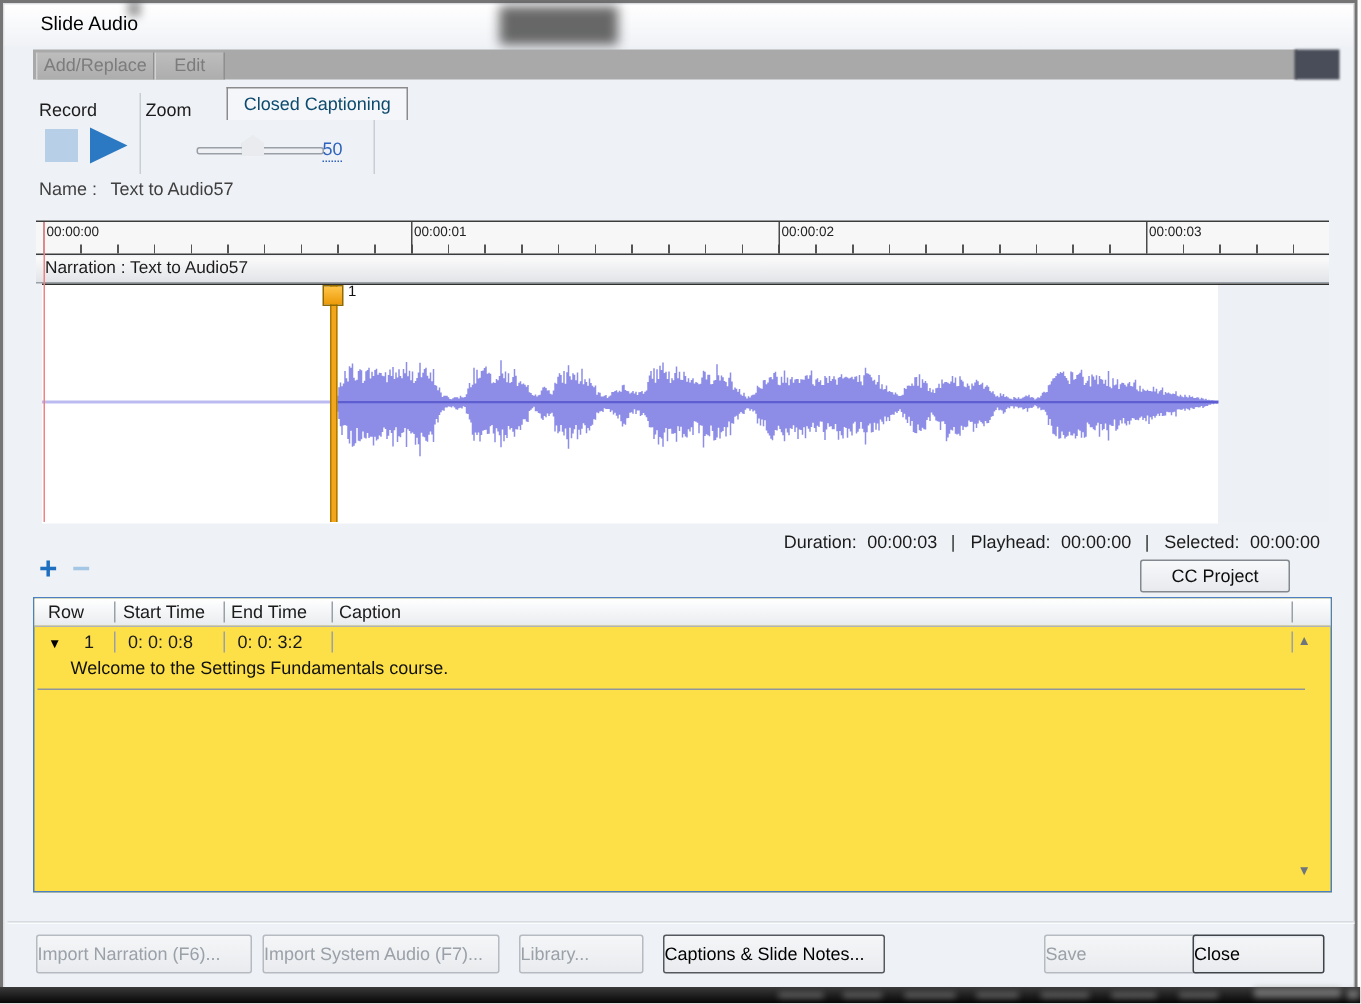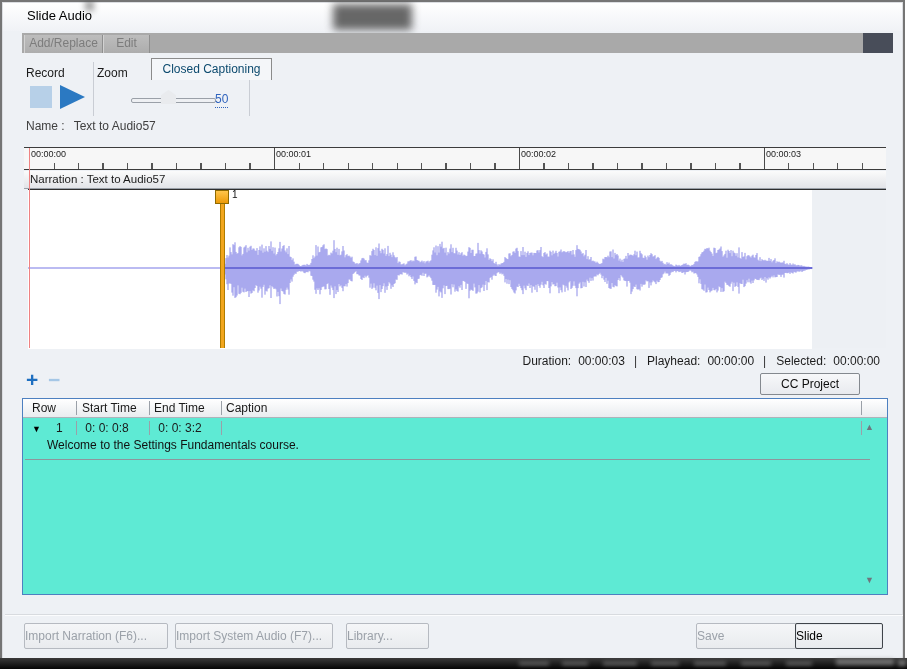--- a/index.html
+++ b/index.html
@@ -68,21 +68,21 @@
   .statusline .v { margin-left:7px; }
   .statusline .pipe { margin-left:9px; color:#333; }
 
   
   .add-btn { left:24px; top:368px; font-size:21px; font-weight:900; color:#1e6fc0; line-height:20px; }
   .remove-btn { left:46px; top:368px; font-size:21px; font-weight:900; color:#a5c7e6; line-height:20px; }
   .cc-btn { left:758px; top:371px; width:100px; height:22px; background:linear-gradient(#f7f8fa,#e8eaee);
             border:1px solid #84898f; border-radius:2px; font-size:12px; color:#0e0e0e; text-align:center; line-height:20px; }
 
   
-  .capbox { left:20px; top:396px; width:866px; height:197px; background:#5eead4; border:1px solid #4d80c0; }
+  .capbox { left:20px; top:396px; width:866px; height:197px; background:#fde047; border:1px solid #4d80c0; }
   .cap-header { position:absolute; left:0; top:0; right:0; height:19px; background:linear-gradient(#ffffff,#e9ecef);
                 border-bottom:1px solid #aeb3ba; }
   .cap-header span, .cap-row span { position:absolute; font-size:12px; color:#1a1a1a; white-space:nowrap; }
   .colsep { position:absolute; top:2px; height:14px; width:1px; background:#9aa0a8; }
   .cap-row { position:absolute; left:0; top:20px; right:0; height:19px; }
   .cap-row .expand { font-size:9px; color:#000; }
   .cap-caption { position:absolute; left:24px; top:39px; font-size:12px; color:#111; }
   .cap-hr { position:absolute; left:2px; top:60px; width:845px; height:1px; background:#8f959c; }
   .scroll-up, .scroll-down { position:absolute; left:842px; font-size:9px; color:#6f757d; }
   .scroll-up { top:23px; } .scroll-down { top:176px; }
@@ -196,22 +196,23 @@
       <div class="cap-caption">Welcome to the Settings Fundamentals course.</div>
       <div class="cap-hr"></div>
       <div class="scroll-up">▲</div>
       <div class="scroll-down">▼</div>
     </div>
 
     <div class="abs groove"></div>
     <div class="fbtn b-imp-narr">Import Narration (F6)...</div>
     <div class="fbtn b-imp-sys">Import System Audio (F7)...</div>
     <div class="fbtn b-library">Library...</div>
+    <div class="fbtn enabled b-captions">Captions &amp; Slide Notes...</div>
     <div class="fbtn b-save">Save</div>
-    <div class="fbtn enabled default b-close">Slide</div>
+    <div class="fbtn enabled default b-close">Close</div>
   </div>
 
   <div class="abs bottombar">
     <div class="bmark" style="left:836px; top:1px; width:58px; height:6px;"></div>
     <div class="bmark" style="left:519px; top:4px; width:30px; height:3px;"></div>
     <div class="bmark" style="left:562px; top:4px; width:26px; height:3px;"></div>
     <div class="bmark" style="left:603px; top:4px; width:34px; height:3px;"></div>
     <div class="bmark" style="left:651px; top:4px; width:28px; height:3px;"></div>
     <div class="bmark" style="left:694px; top:4px; width:32px; height:3px;"></div>
     <div class="bmark" style="left:741px; top:4px; width:30px; height:3px;"></div>

